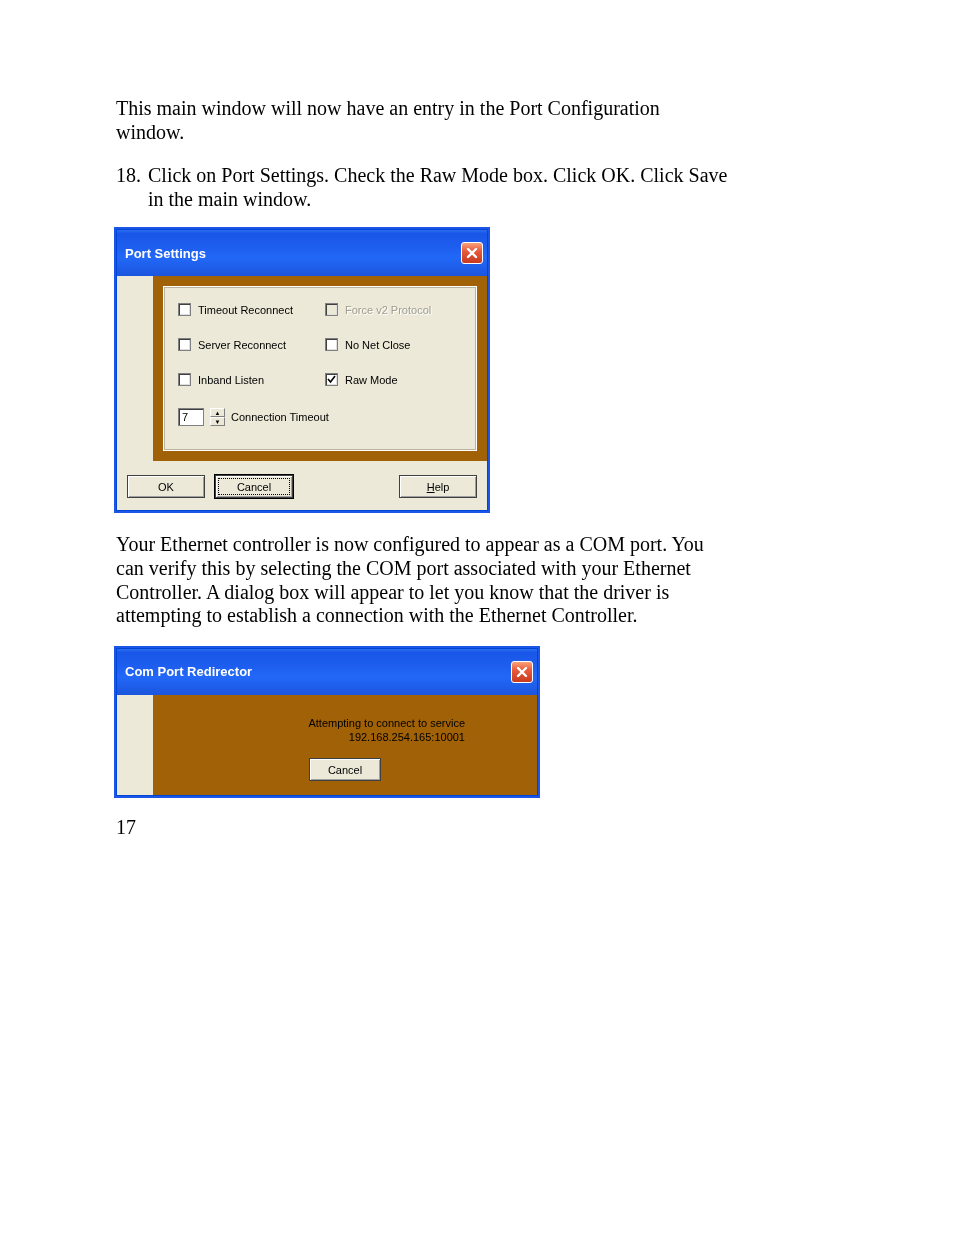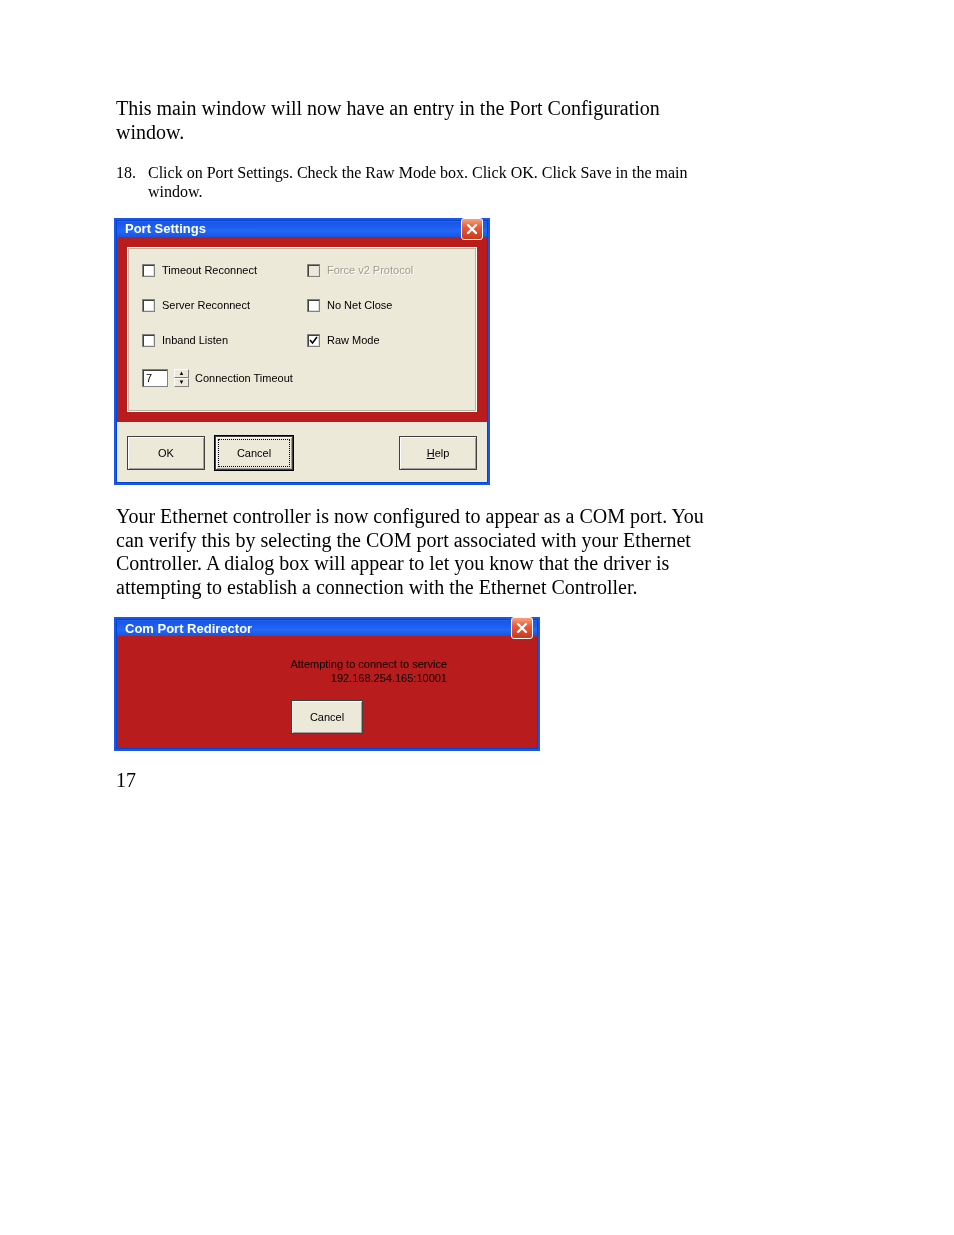--- a/index.html
+++ b/index.html
@@ -16,21 +16,21 @@
     box-sizing: border-box;
     padding: 97px 225px 0 116px;
   }
   .para {
     font-size: 20px;
     line-height: 1.18;
     margin: 0 0 20px 0;
   }
   .list-item {
     display: flex;
-    font-size: 16px;
+    font-size: 20px;
     line-height: 1.18;
     margin: 0 0 18px 0;
   }
   .list-item .num {
     width: 32px;
     flex: 0 0 32px;
   }
   .list-item .body {
     flex: 1;
   }
@@ -48,21 +48,21 @@
     background: #ece9d8;
     border: 1px solid #0046d5;
     outline: 2px solid #1c56e8;
     outline-offset: 0;
     margin: 0;
   }
   .xp-titlebar {
     display: flex;
     align-items: center;
     justify-content: space-between;
-    height: 16px;
+    height: 46px;
     padding: 0 4px 0 8px;
     background: linear-gradient(to bottom,
       #2a6ef0 0%,
       #1956e8 8%,
       #1e5ff0 40%,
       #2268f8 60%,
       #1b55dd 100%);
     color: #fff;
     font-weight: bold;
     font-size: 13px;
@@ -75,21 +75,22 @@
     border-radius: 3px;
     display: flex;
     align-items: center;
     justify-content: center;
     position: relative;
   }
   .xp-close svg { display: block; }
 
   .xp-body {
     padding: 10px;
-    background: #b91c1c;
+    background: #a16207;
+    margin-left: 36px;
   }
   .xp-groupbox {
     border: 1px solid #fff;
     box-shadow: inset 1px 1px 0 #b8b4a2, inset -1px -1px 0 #b8b4a2;
     background: #ece9d8;
     padding: 16px 14px 24px 14px;
     position: relative;
   }
   .xp-grid {
     display: grid;
@@ -160,21 +161,21 @@
   }
 
   .xp-buttonbar {
     display: flex;
     gap: 10px;
     padding: 14px 10px 12px 10px;
     background: #ece9d8;
   }
   .xp-button {
     min-width: 78px;
-    height: 34px;
+    height: 23px;
     background: #ece9d8;
     border: 1px solid #404040;
     box-shadow: inset 1px 1px 0 #fff, inset -1px -1px 0 #a0a0a0;
     display: flex;
     align-items: center;
     justify-content: center;
     font-family: Tahoma, sans-serif;
     font-size: 11px;
     padding: 0 8px;
     box-sizing: border-box;

